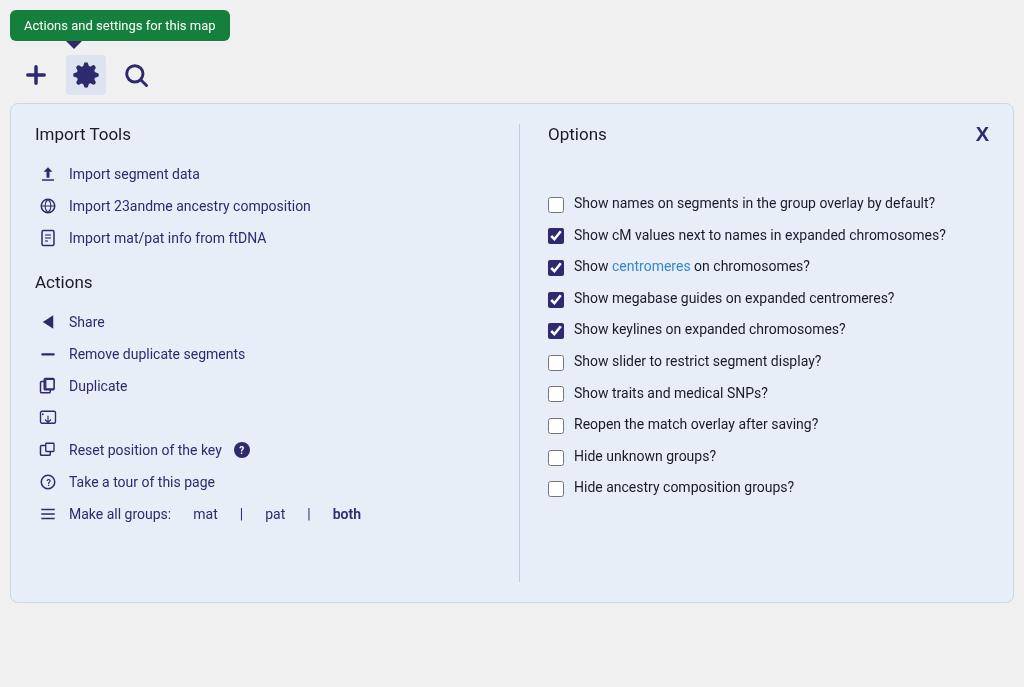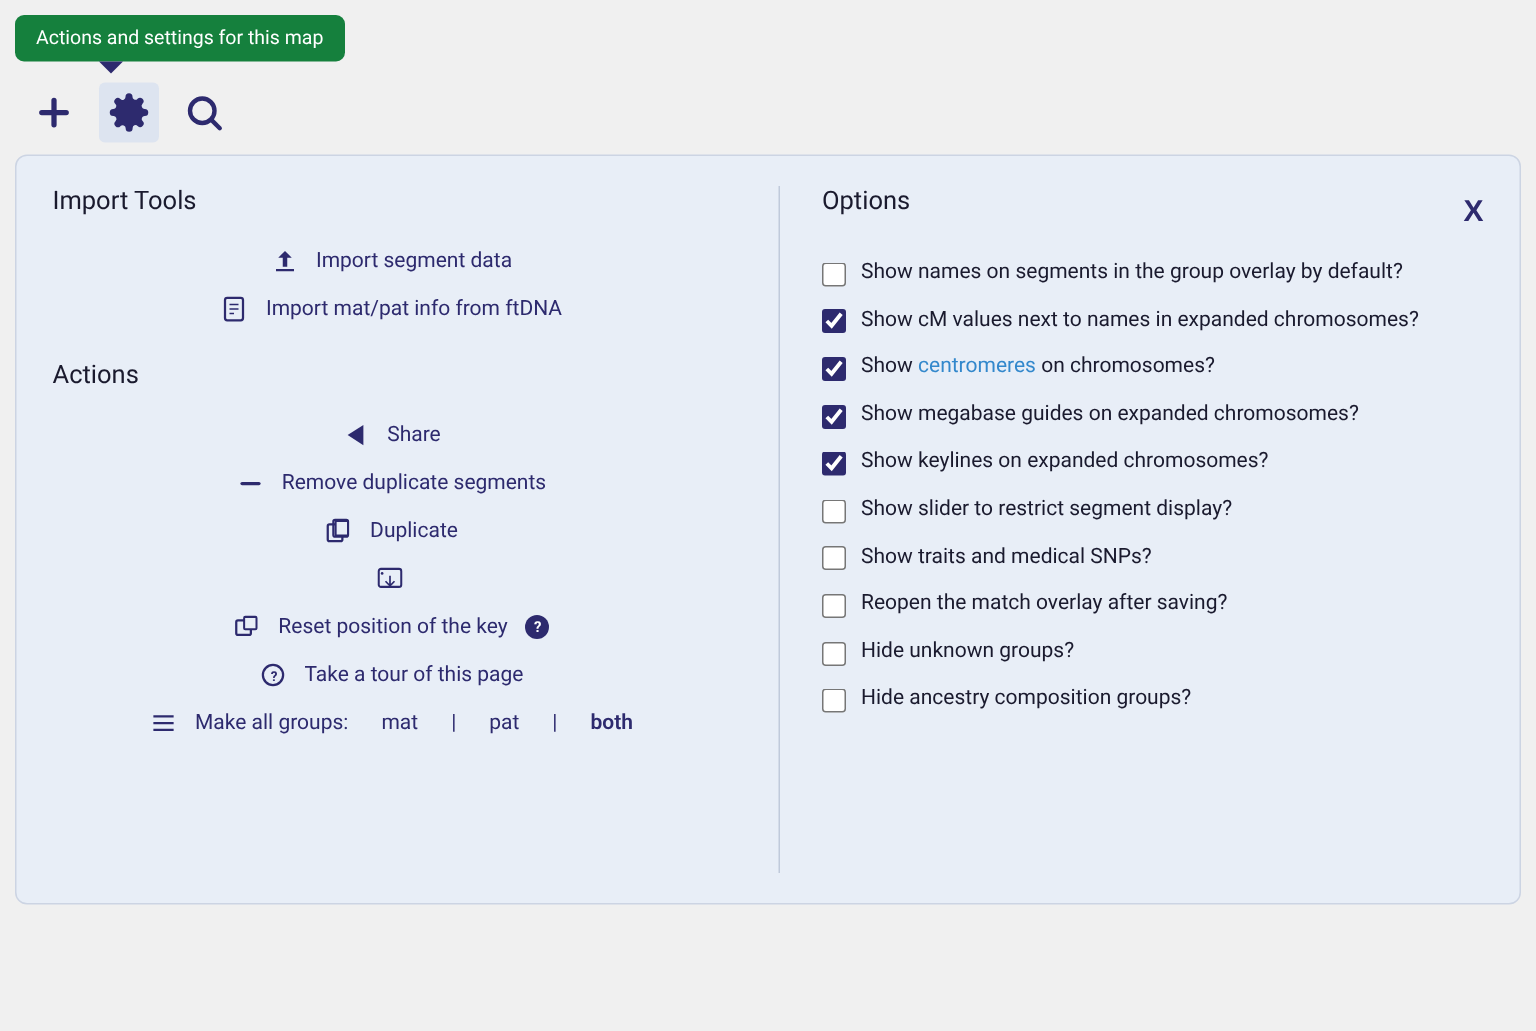--- a/index.html
+++ b/index.html
@@ -90,21 +90,20 @@
     }
 
     .menu-item {
       display: flex;
       align-items: center;
       gap: 10px;
       padding: 5px 2px;
       color: #2d2a6e;
       font-size: 14px;
       cursor: pointer;
-      justify-content: center;
     }
     .menu-icon {
       width: 22px;
       height: 22px;
       display: flex;
       align-items: center;
       justify-content: center;
       color: #2d2a6e;
       flex-shrink: 0;
     }
@@ -162,22 +161,22 @@
     
     .right-col {
       flex: 1;
       padding-left: 24px;
       position: relative;
     }
 
     .options-header {
       display: flex;
       justify-content: space-between;
-      align-items: center;
-      margin-bottom: 8px;
+      align-items: flex-start;
+      margin-bottom: 30px;
     }
 
     .close-btn {
       background: none;
       border: none;
       font-size: 20px;
       color: #2d2a6e;
       cursor: pointer;
       font-weight: bold;
       line-height: 1;
@@ -253,20 +252,29 @@
       <div class="menu-item">
         <span class="menu-icon">
           <svg viewBox="0 0 24 24">
               <path d="M12 3l-6 6h4v8h4V9h4L12 3z"></path>
               <path d="M4 19h16v2H4z"></path>
             </svg>
         </span>
         <span>Import segment data</span>
       </div>
 
+      <div class="menu-item">
+        <span class="menu-icon">
+          <svg viewBox="0 0 24 24">
+              <circle cx="12" cy="12" r="9" stroke="#2d2a6e" stroke-width="2" fill="none"></circle>
+              <path d="M3 12h18M12 3c-3 3-4 6-4 9s1 6 4 9M12 3c3 3 4 6 4 9s-1 6-4 9" stroke="#2d2a6e" stroke-width="1.5" fill="none"></path>
+            </svg>
+        </span>
+        <span>Import 23andme ancestry composition</span>
+      </div>
 
       <div class="menu-item">
         <span class="menu-icon">
           <svg viewBox="0 0 24 24">
               <rect x="4" y="2" width="16" height="20" rx="2" stroke="#2d2a6e" stroke-width="2" fill="none"></rect>
               <line x1="8" y1="8" x2="16" y2="8" stroke="#2d2a6e" stroke-width="1.5"></line>
               <line x1="8" y1="12" x2="16" y2="12" stroke="#2d2a6e" stroke-width="1.5"></line>
               <line x1="8" y1="16" x2="12" y2="16" stroke="#2d2a6e" stroke-width="1.5"></line>
             </svg>
         </span>
@@ -377,21 +385,21 @@
 
       <div class="option-row">
         <input type="checkbox" checked="" style="">
         <label class="option-label">
           <span>Show </span><a class="centromeres-link">centromeres</a><span> on chromosomes?</span>
         </label>
       </div>
 
       <div class="option-row">
         <input type="checkbox" checked="" style="">
-        <label class="option-label">Show megabase guides on expanded chromosomes?</label>
+        <label class="option-label">Show megabase guides on expanded centromeres?</label>
       </div>
 
       <div class="option-row">
         <input type="checkbox" checked="" style="">
         <label class="option-label">Show keylines on expanded chromosomes?</label>
       </div>
 
       <div class="option-row">
         <input type="checkbox" style="">
         <label class="option-label">Show slider to restrict segment display?</label>

